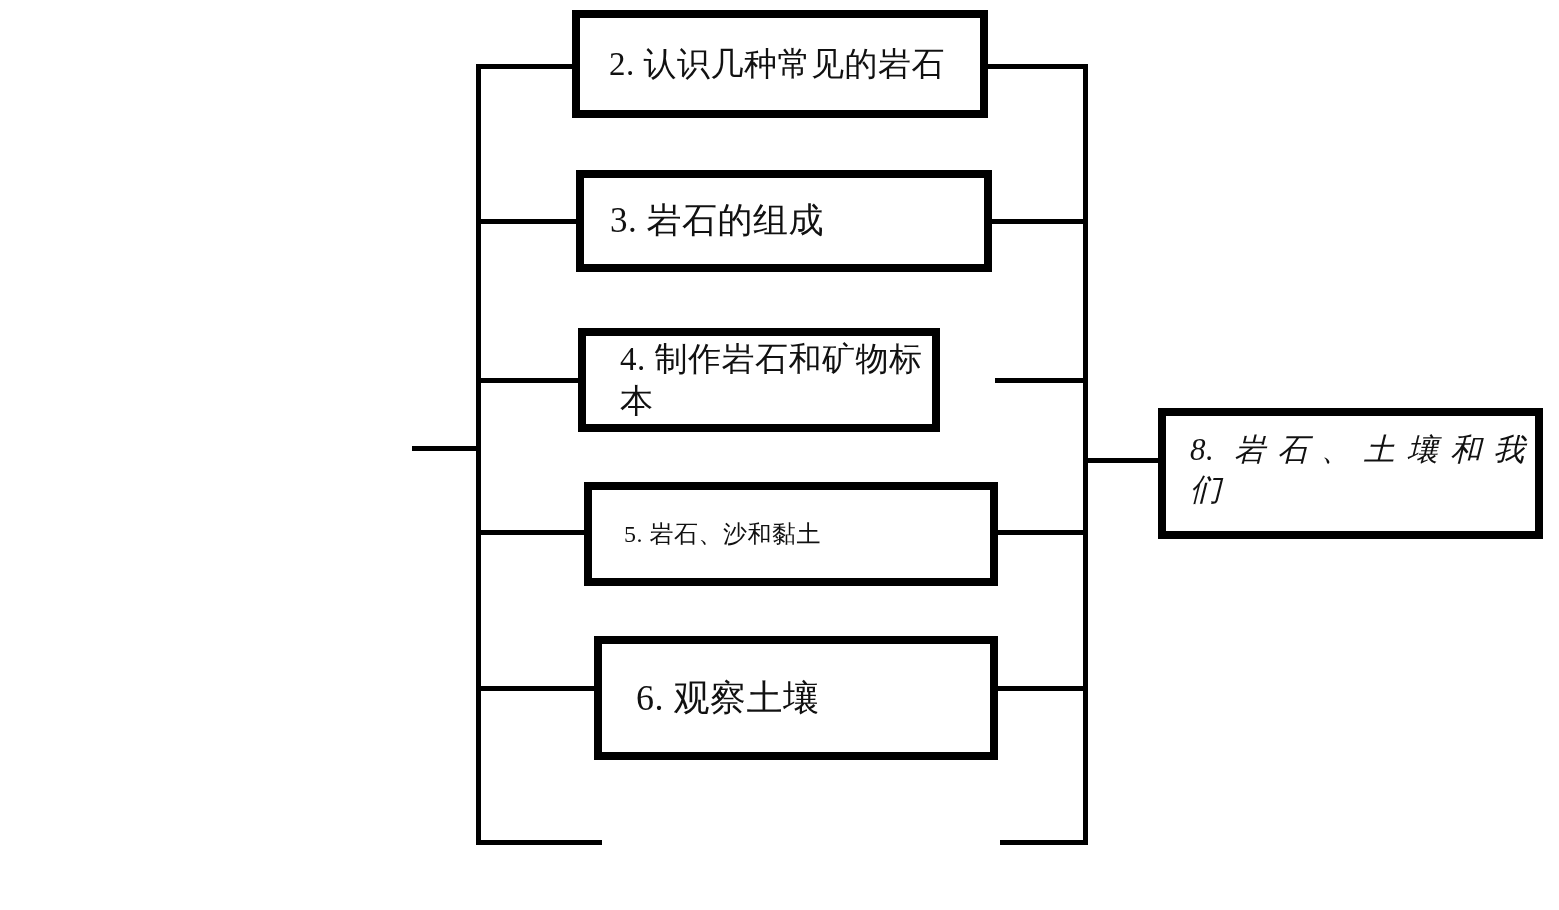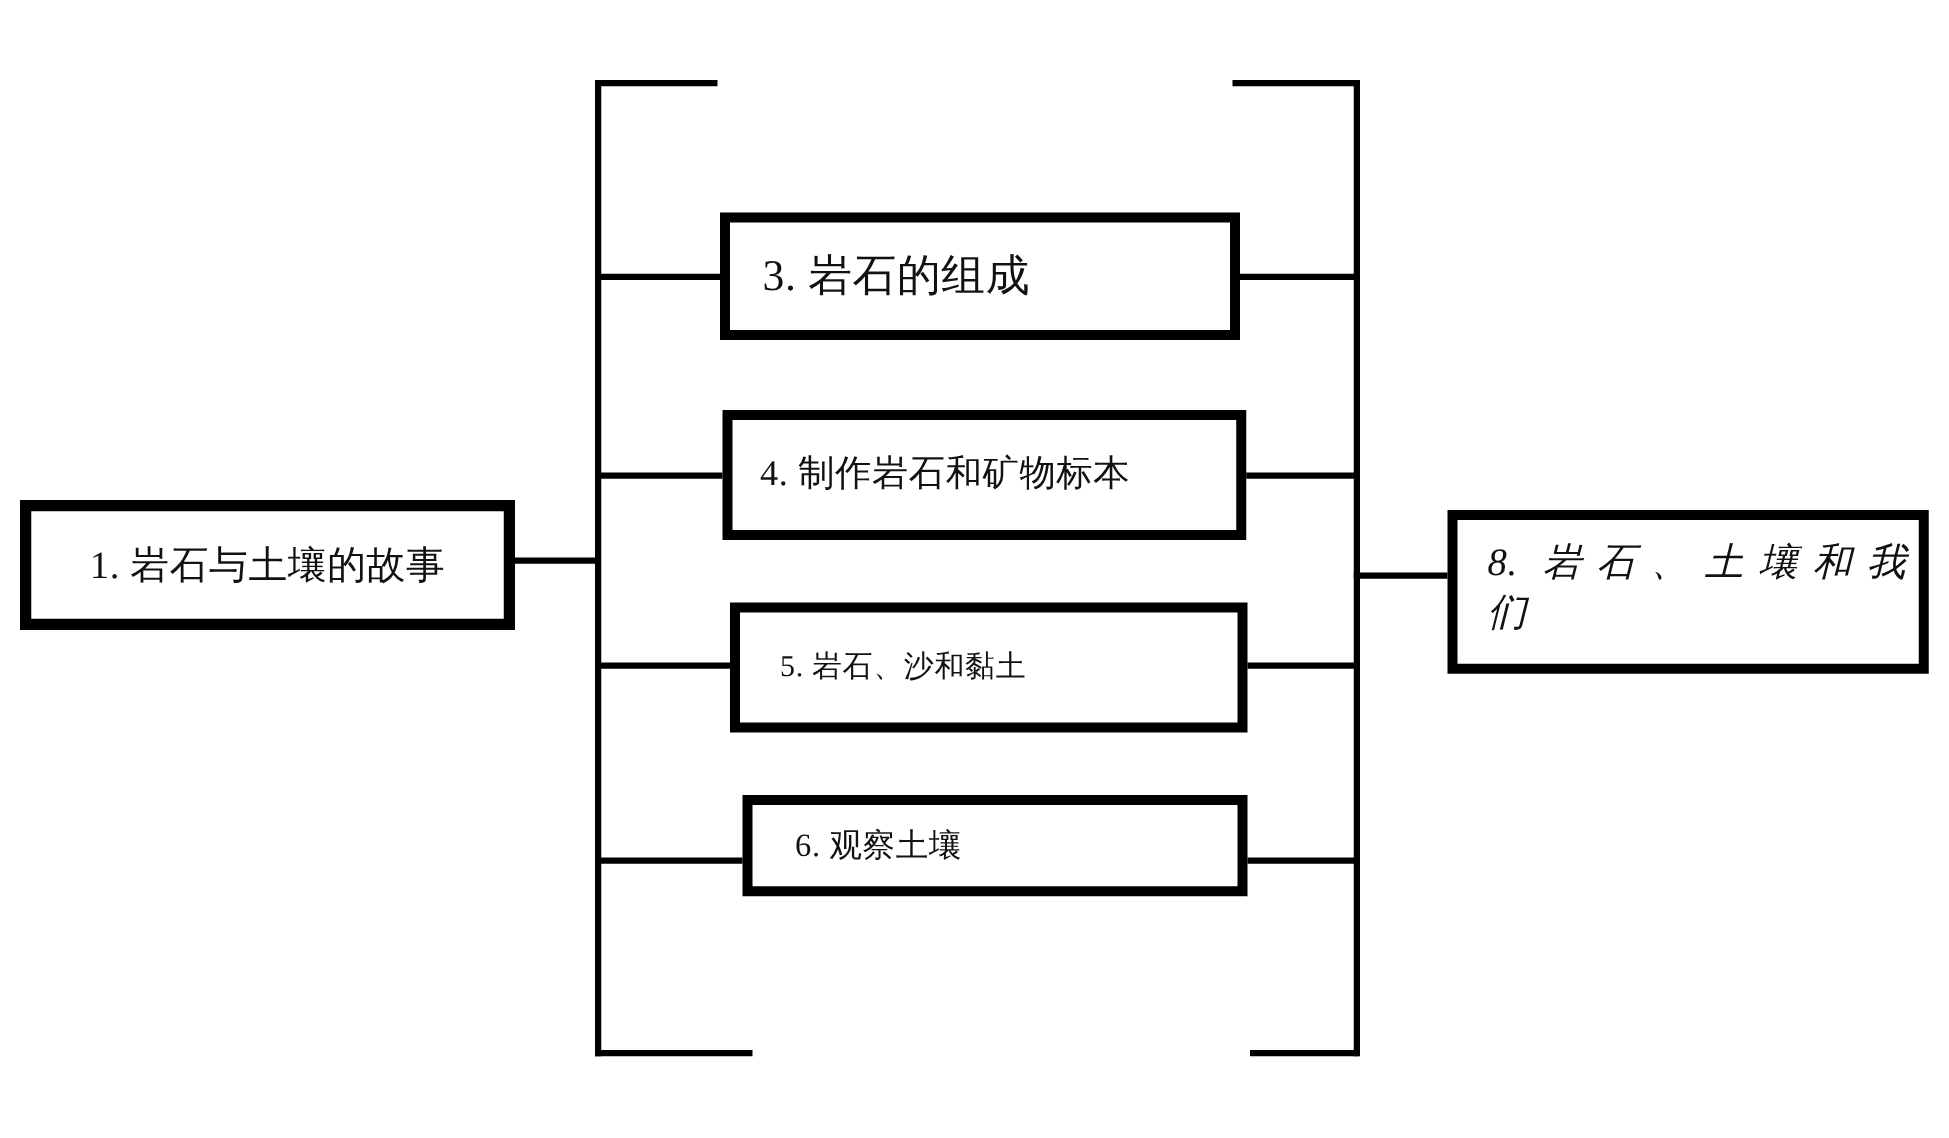--- a/index.html
+++ b/index.html
@@ -36,23 +36,23 @@
     left: 16px;  top: 400px;  width: 396px; height: 104px;
     border-width: 9px;
     justify-content: center;
     font-size: 31px;
   }
   #node-1 .label { text-align: center; }
 
   
   #node-2 { left: 572px; top: 10px;  width: 416px; height: 108px; font-size: 33px; }
   #node-3 { left: 576px; top: 170px; width: 416px; height: 102px; font-size: 35px; }
-  #node-4 { left: 578px; top: 328px; width: 419px; height: 104px; font-size: 29px; }
+  #node-4 { left: 578px; top: 328px; width: 362px; height: 104px; font-size: 33px; padding-left: 12px; }
   #node-5 { left: 584px; top: 482px; width: 414px; height: 104px; font-size: 24px; }
-  #node-6 { left: 594px; top: 636px; width: 404px; height: 81px; font-size: 26px; }
+  #node-6 { left: 594px; top: 636px; width: 404px; height: 124px; font-size: 36px; }
   #node-7 { left: 600px; top: 790px; width: 402px; height: 106px; font-size: 33px; }
 
   #node-2 .label { text-align: center; padding-right: 6px; }
   #node-3 .label { padding-left: 26px; }
   #node-4 .label { padding-left: 22px; }
   #node-5 .label { padding-left: 32px; }
   #node-6 .label { padding-left: 34px; }
   #node-7 .label { padding-left: 34px; }
 
   
@@ -100,24 +100,24 @@
   <div class="edge h" style="left:990px; top:219px; width:97px;"></div>
   <div class="edge h" style="left:995px; top:378px; width:92px;"></div>
   <div class="edge h" style="left:996px; top:530px; width:91px;"></div>
   <div class="edge h" style="left:996px; top:686px; width:91px;"></div>
   <div class="edge h" style="left:1000px; top:840px; width:87px;"></div>
 
   <div class="edge v" style="left:1083px; top:64px; height:781px;"></div>
 
   <div class="edge h" style="left:1083px; top:458px; width:80px;"></div>
 
-  <div class="node" id="node-1">
-    <span class="label">1. 岩石与土壤的故事</span>
+
+  <div class="node" id="node-2">
+    <span class="label">2. 认识几种常见的岩石</span>
   </div>
-
 
   <div class="node" id="node-3">
     <span class="label">3. 岩石的组成</span>
   </div>
 
   <div class="node" id="node-4">
     <span class="label">4. 制作岩石和矿物标本</span>
   </div>
 
   <div class="node" id="node-5">

